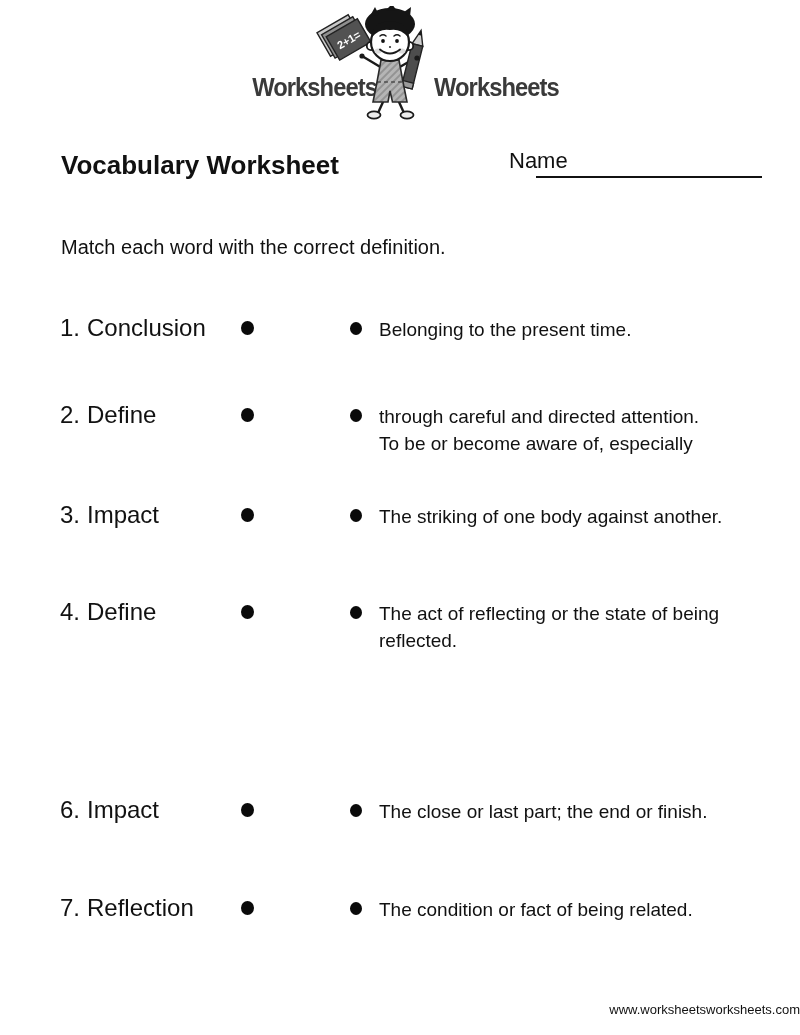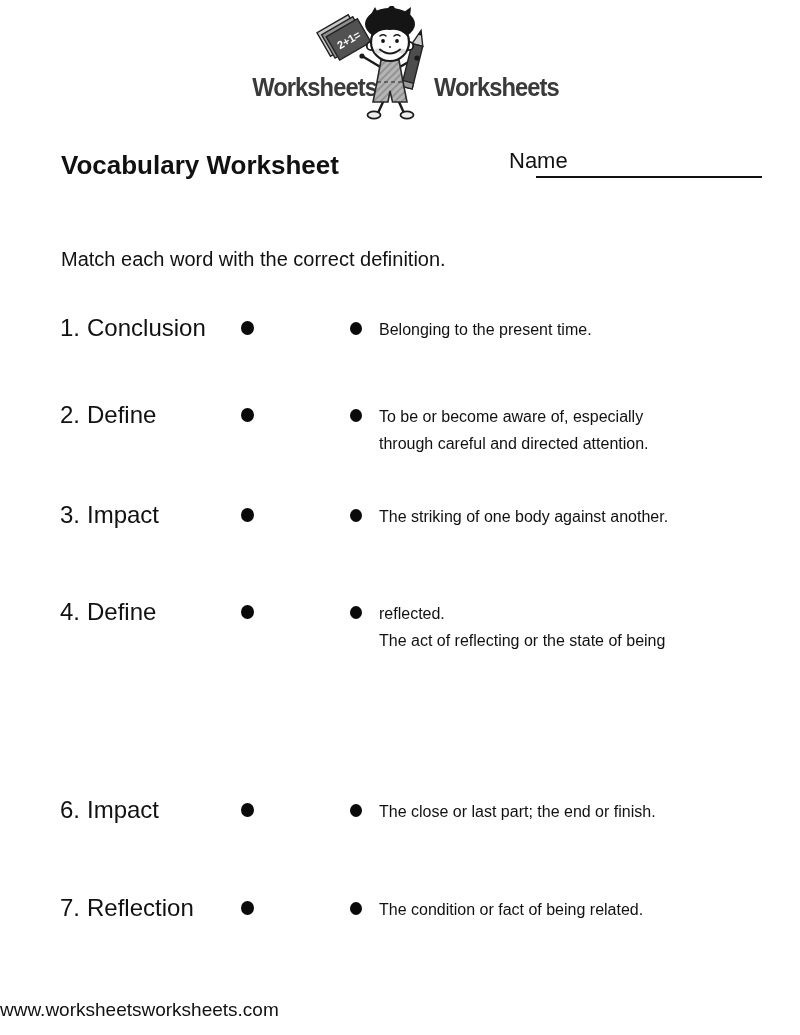--- a/index.html
+++ b/index.html
@@ -12,31 +12,31 @@
     position:absolute;top:72px;font-weight:bold;font-size:25px;
     letter-spacing:-1px;color:#3a3a3a;line-height:30px;white-space:nowrap;
   }
   .logo-text.left{left:246px;width:124px;text-align:right;transform:scaleX(.95);transform-origin:right;}
   .logo-text.right{left:434px;transform:scaleX(.95);transform-origin:left;}
   .kid{position:absolute;left:312px;top:6px;}
   
   .title{position:absolute;left:61px;top:149px;font-size:26px;line-height:32px;font-weight:700;}
   .name-label{position:absolute;left:473px;top:147px;font-size:22px;line-height:28px;margin-left:36px;}
   .name-line{position:absolute;left:536px;top:176px;width:226px;height:0;border-top:2px solid #111;}
-  .instruction{position:absolute;left:61px;top:246px;font-size:20px;line-height:26px;}
+  .instruction{position:absolute;left:61px;top:234px;font-size:20px;line-height:26px;}
   
   .row{position:absolute;left:0;width:800px;height:64px;margin-top:9px;}
   .word{position:absolute;left:60px;top:0;font-size:24px;line-height:30px;white-space:nowrap;}
   .word .term{margin-left:7px;}
   .wdot{position:absolute;left:241px;top:8px;width:13px;height:14px;border-radius:50%;background:#0a0a0a;}
   .ddot{position:absolute;left:350px;top:9px;width:12px;height:13px;border-radius:50%;background:#0a0a0a;}
-  .defs{position:absolute;left:379px;top:3px;width:410px;font-size:16px;line-height:27px;}
+  .defs{position:absolute;left:379px;top:3px;width:410px;font-size:19px;line-height:27px;}
   .defs span{display:block;}
   
-  .footer{position:absolute;left:0;top:998px;width:800px;text-align:left;font-size:19px;line-height:24px;color:#111;}
+  .footer{position:absolute;left:0;top:998px;width:800px;text-align:right;font-size:13px;line-height:24px;color:#111;}
 </style>
 </head>
 <body>
 
 <div class="page">
 
   <div>
     <span class="logo-text left">Worksheets</span>
 
     <svg class="kid" viewBox="0 0 132 116" width="132" height="116" aria-hidden="true">
@@ -107,42 +107,42 @@
         <span>Belonging to the present time.</span>
         <span></span>
       </div>
   </div>
 
   <div class="row" style="top:391px">
     <div class="word"><span>2.</span><span class="term">Define</span></div>
     <div class="wdot"></div>
     <div class="ddot"></div>
     <div class="defs">
+        <span>through careful and directed attention.</span>
         <span>To be or become aware of, especially</span>
-        <span>through careful and directed attention.</span>
       </div>
   </div>
 
   <div class="row" style="top:491px">
     <div class="word"><span>3.</span><span class="term">Impact</span></div>
     <div class="wdot"></div>
     <div class="ddot"></div>
     <div class="defs">
         <span>The striking of one body against another.</span>
         <span></span>
       </div>
   </div>
 
   <div class="row" style="top:588px">
     <div class="word"><span>4.</span><span class="term">Define</span></div>
     <div class="wdot"></div>
     <div class="ddot"></div>
     <div class="defs">
+        <span>The act of reflecting or the state of being</span>
         <span>reflected.</span>
-        <span>The act of reflecting or the state of being</span>
       </div>
   </div>
 
 
   <div class="row" style="top:786px">
     <div class="word"><span>6.</span><span class="term">Impact</span></div>
     <div class="wdot"></div>
     <div class="ddot"></div>
     <div class="defs">
         <span>The close or last part; the end or finish.</span>

